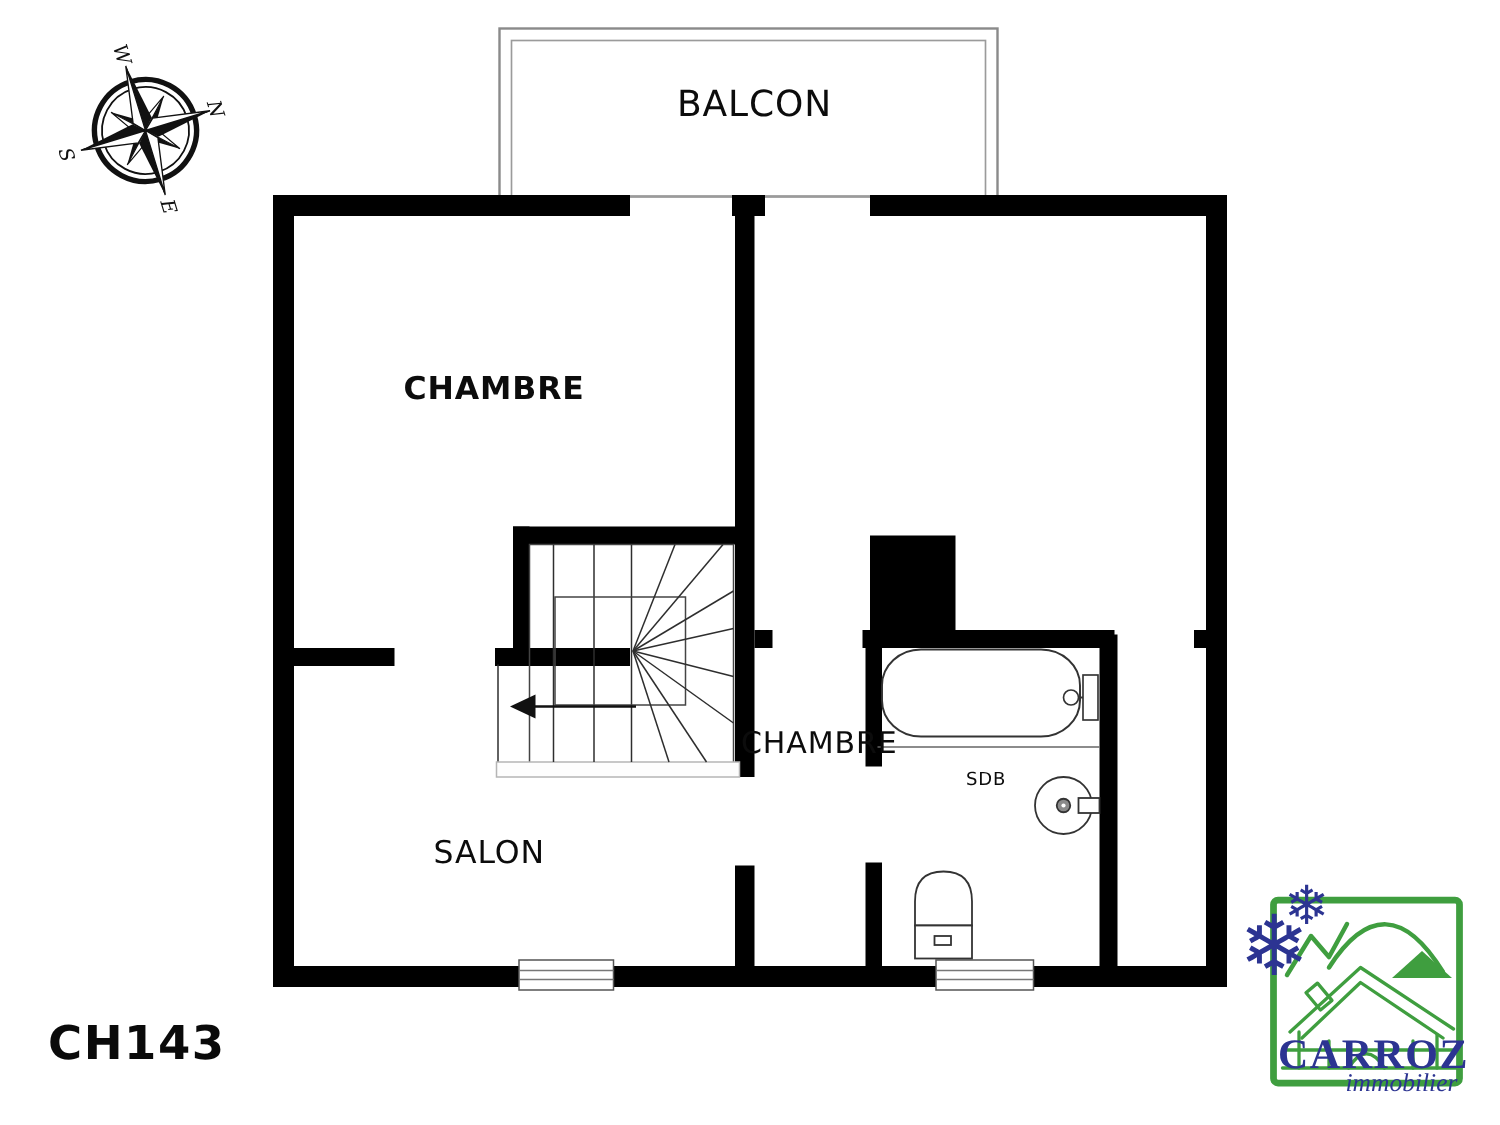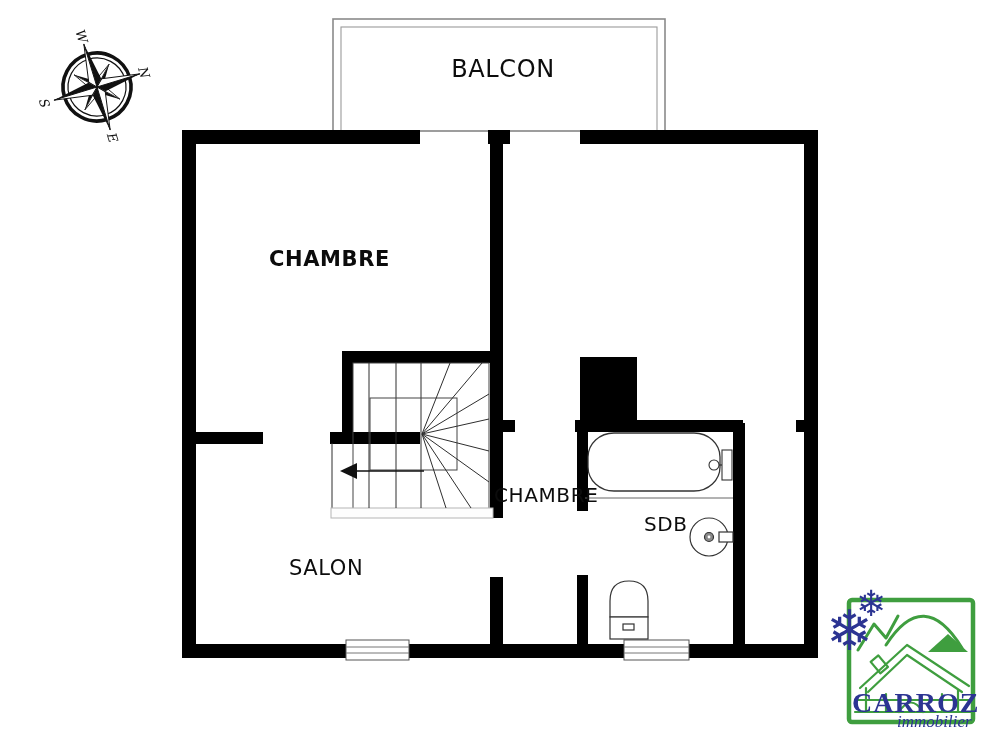--- a/index.html
+++ b/index.html
@@ -9,21 +9,21 @@
   }
   .plan-svg{position:absolute;left:0;top:0;}
   .room-label{
     position:absolute;white-space:nowrap;letter-spacing:.6px;
     font-size:21px;color:#0c0c0c;
   }
   .label-balcon{left:430px;top:55px;width:146px;text-align:center;font-size:24px;}
   .label-chambre{left:269px;top:247px;font-weight:bold;}
   .label-chambre-principale{left:542px;top:256px;}
   .label-couloir{left:494px;top:483px;font-size:20px;}
-  .label-sdb{left:644px;top:512px;font-size:20px;}
+  .label-sdb{left:644px;top:512px;font-size:12px;}
   .label-salon{left:289px;top:532px;margin-top:24px;}
   .plan-ref{
     position:absolute;left:32px;top:678px;font-size:31px;font-weight:bold;
     letter-spacing:1px;color:#0a0a0a;
   }
 </style>
 </head>
 <body>
 
 <div class="canvas">
@@ -191,14 +191,15 @@
       <text x="897" y="727" font-family="'Liberation Serif','DejaVu Serif',serif" font-style="italic" font-size="17" fill="#2c3492">immobilier</text>
     </g>
   </svg>
 
   <div class="room-label label-balcon">BALCON</div>
   <div class="room-label label-chambre">CHAMBRE</div>
   <div class="room-label label-couloir">CHAMBRE</div>
   <div class="room-label label-sdb">SDB</div>
   <div class="room-label label-salon">SALON</div>
 
+  <div class="plan-ref">CH143</div>
 
 </div>
 
 </body></html>

